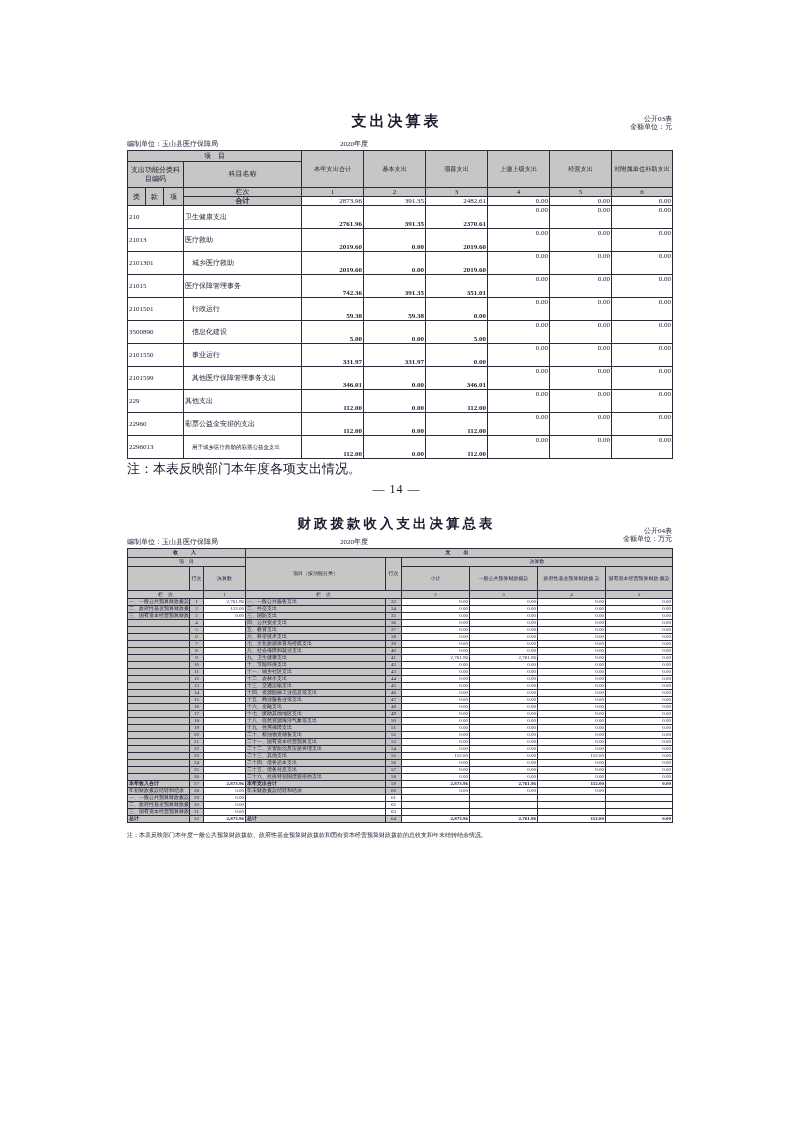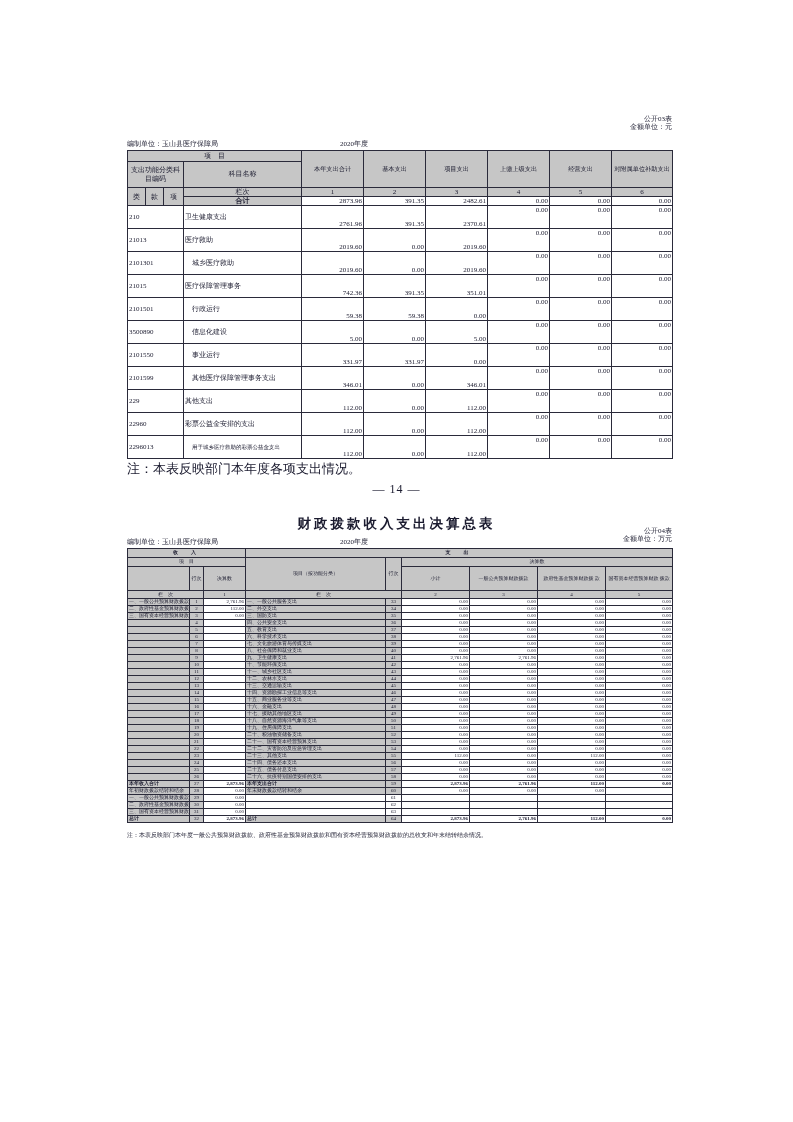--- a/index.html
+++ b/index.html
@@ -9,21 +9,21 @@
   .title{width:793px;text-align:center;font-weight:bold;letter-spacing:3px;}
   #title1{top:112px;font-size:15px;}
   #title2{top:515px;font-size:13.5px;}
   .meta{font-size:7px;white-space:nowrap;}
   .meta-right{text-align:right;line-height:8px;}
   table{border-collapse:collapse;table-layout:fixed;background:#fff;}
   td{border:0.8px solid #2a2a3a;overflow:hidden;padding:0 1px;line-height:1.15;
      white-space:nowrap;}
   .h{background:#c6c6c6;text-align:center;}
   .num{text-align:right;}
-  .vbot{vertical-align:bottom;}
+  .vbot{vertical-align:bottom;font-weight:bold;}
   .vtop{vertical-align:top;}
   .b{font-weight:bold;}
   
   #t1{width:545px;font-size:7px;border:1.6px solid #22222f;}
   #t1 .hdr2{height:26px;}
   #t1 .thin td{height:8px;}
   #t1 .drow td{height:22px;}
   #t1 td.name{text-align:left;}
   #t1 td.name.ind{padding-left:8px;margin-top:40px;}
   #t1 td.name.sm{font-size:5.5px;}
@@ -41,20 +41,21 @@
   #t2 td.line{text-align:center;background:#c6c6c6;}
   #t2 td.line.plain{background:#fff;}
   .note{font-size:13px;white-space:nowrap;}
   .pageno{width:793px;text-align:center;font-size:12px;letter-spacing:1px;}
 </style>
 </head>
 <body>
 
 <div class="page">
 
+  <div id="title1" class="abs title">支出决算表</div>
 
   <div class="abs meta" style="left:127px;top:139px;">编制单位：玉山县医疗保障局</div>
   <div class="abs meta" style="left:340px;top:139px;">2020年度</div>
   <div class="abs meta meta-right" style="right:121px;top:115px;margin-left:32px;">
     <div>公开03表</div>
     <div>金额单位：元</div>
   </div>
 
   <table id="t1" class="abs" style="left:127px;top:150px;">
     <colgroup>

